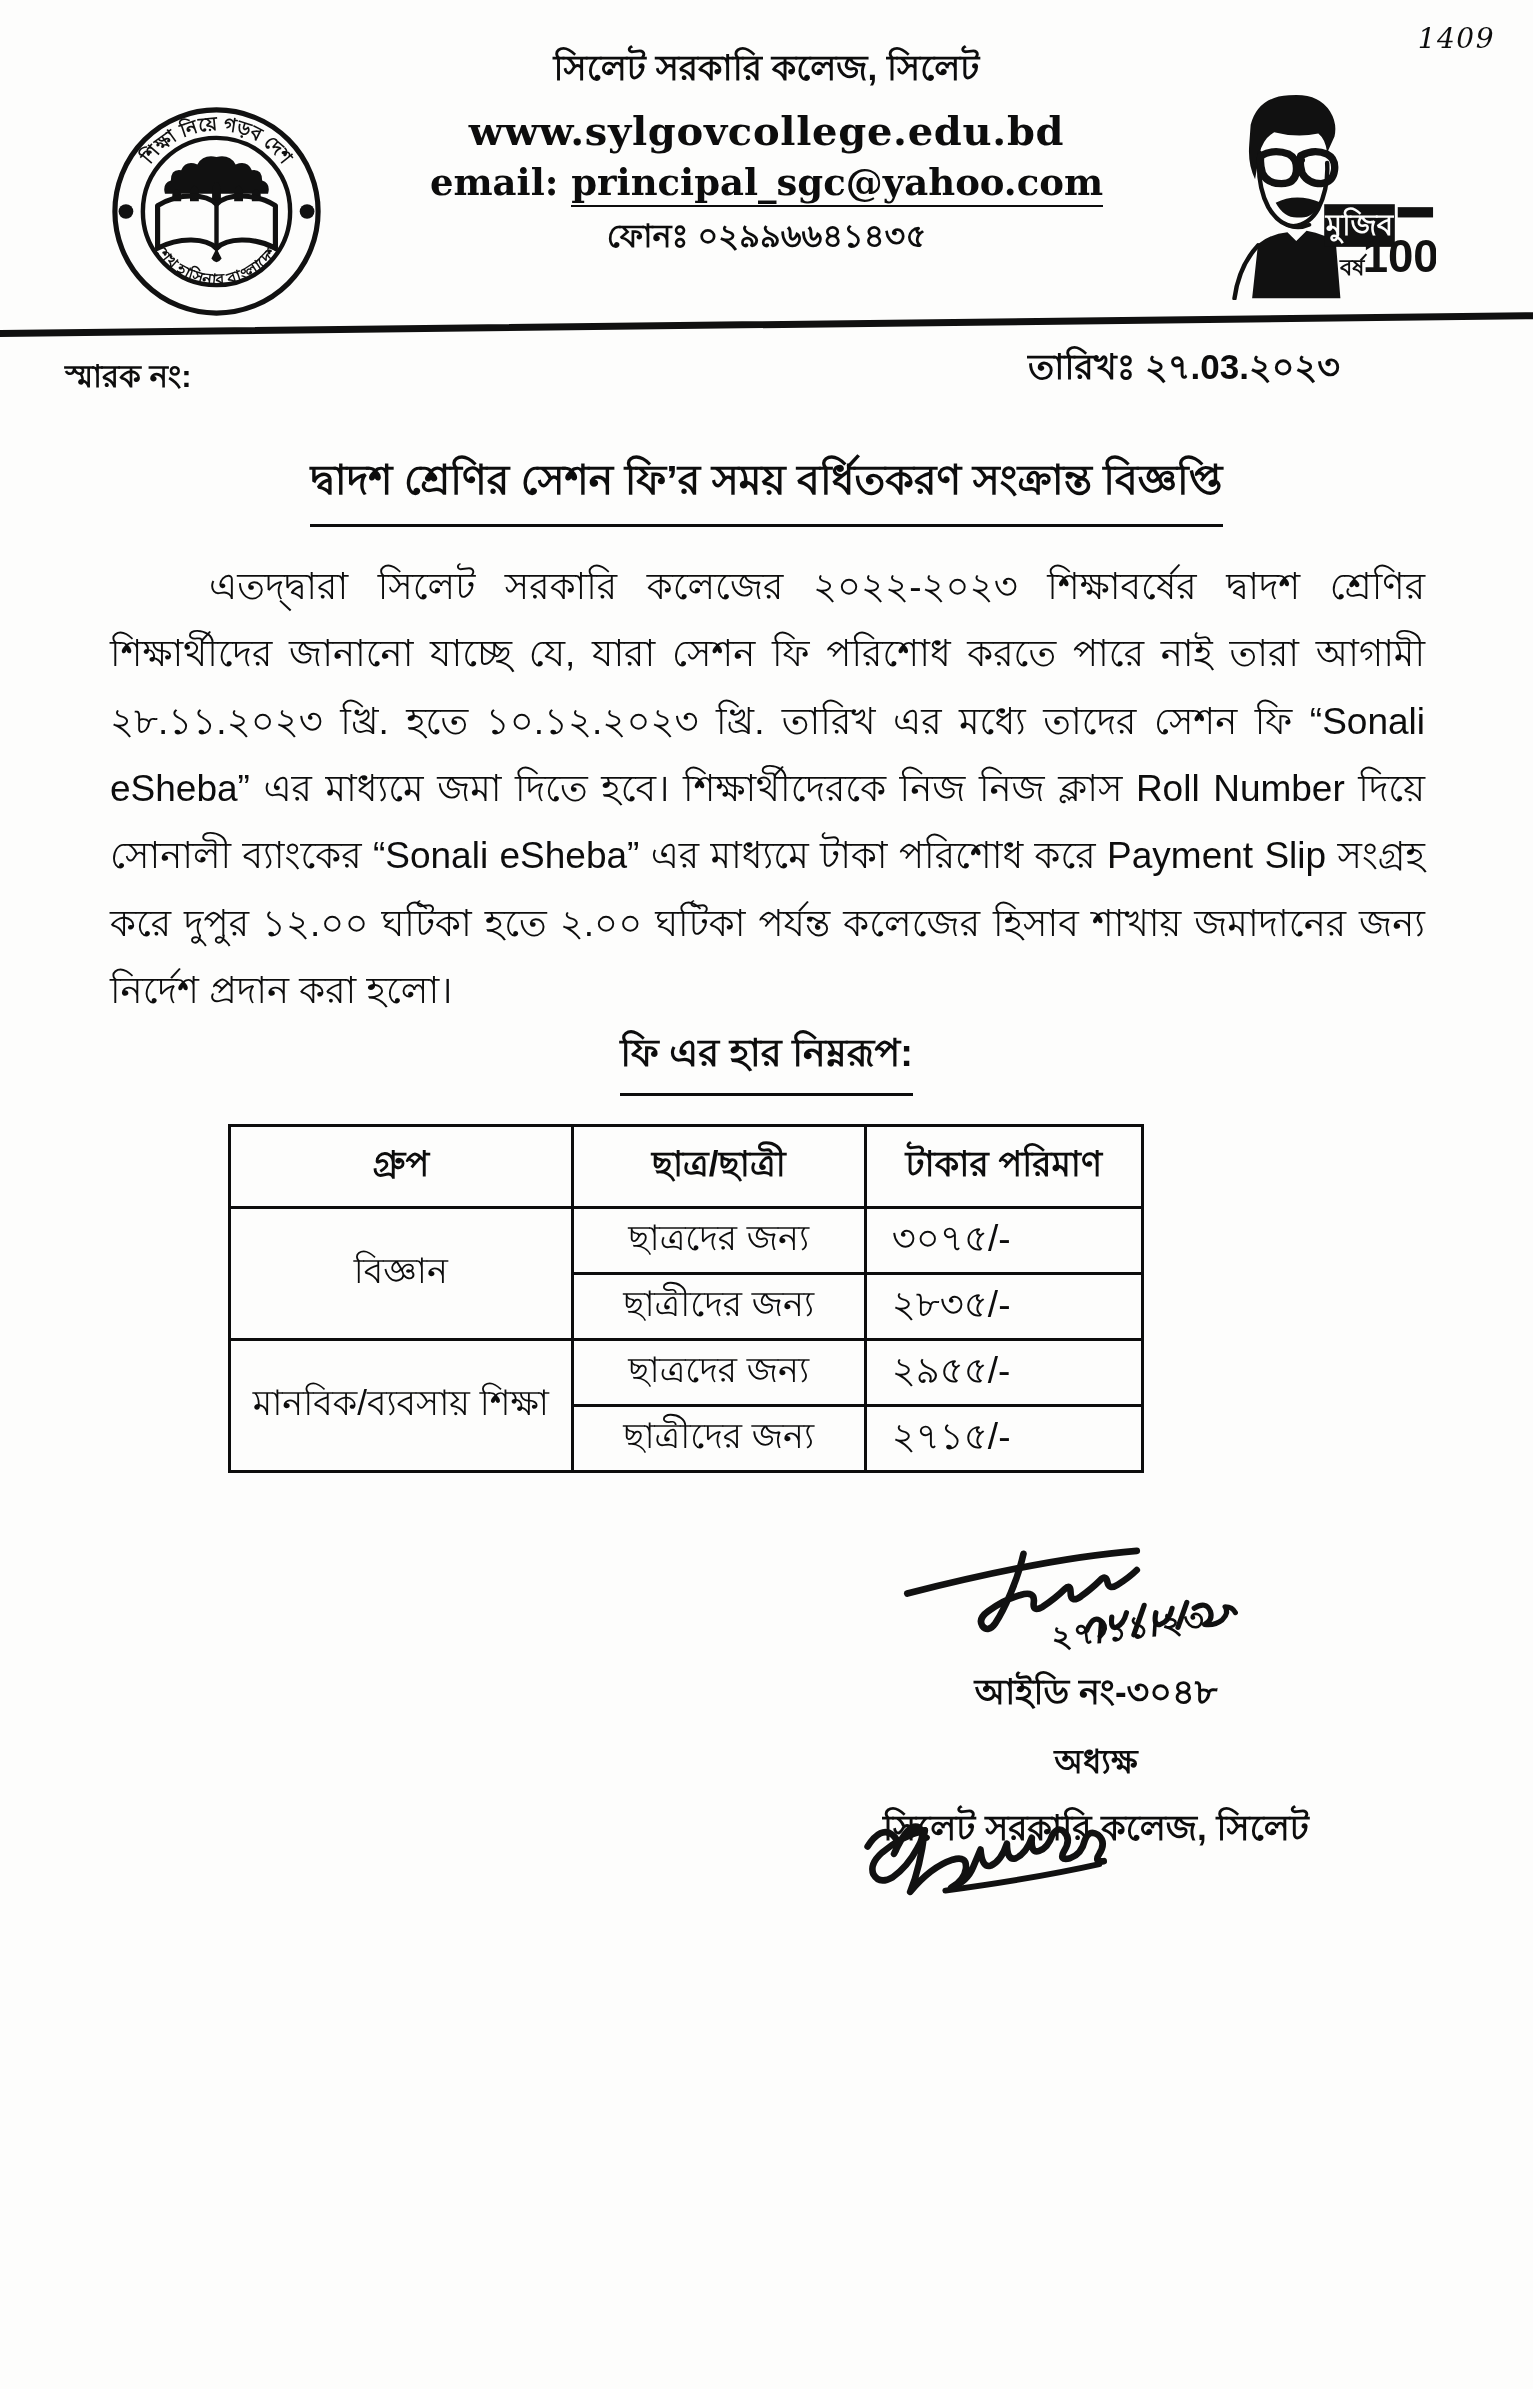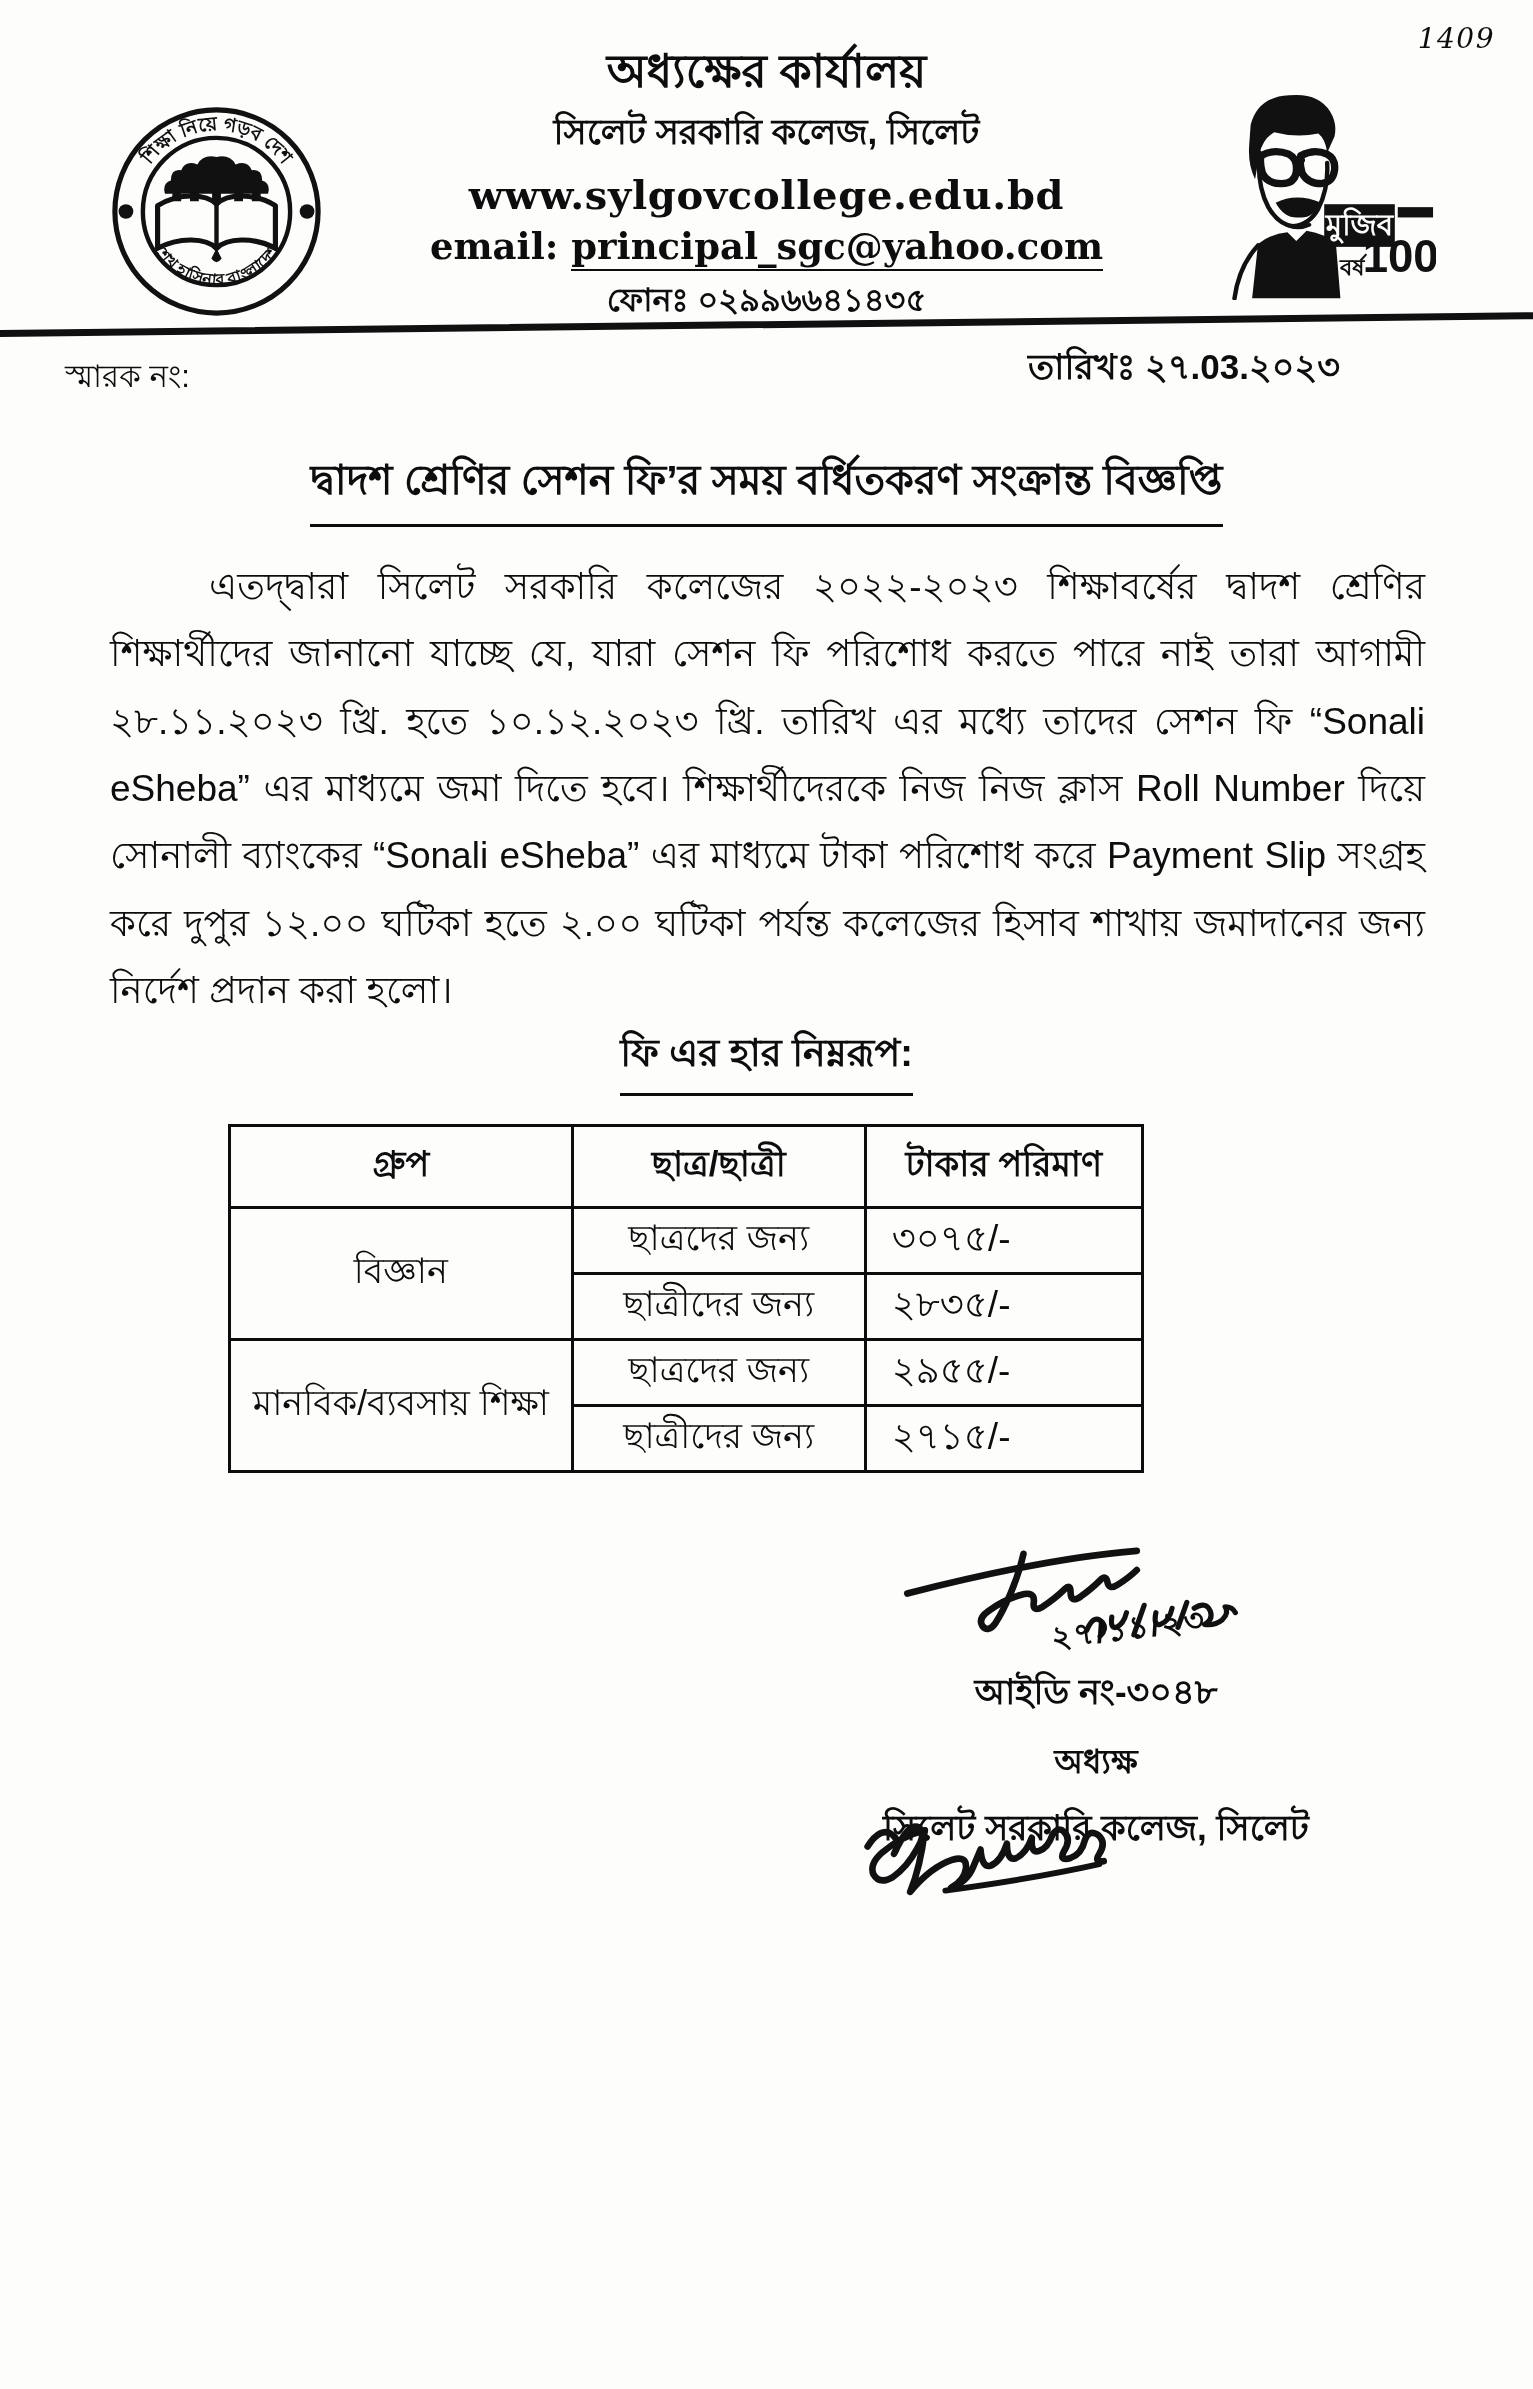--- a/index.html
+++ b/index.html
@@ -29,21 +29,21 @@
   .h-email { font-family:"DejaVu Serif", serif; font-size:37px; margin-top:5.9px; }
   .h-email .email-value { border-bottom:2.9px solid #0d0d0d; padding-bottom:1.5px; }
   .h-phone { font-size:32px; margin-top:7.4px; }
   
   .rule {
     position:absolute; left:-7.4px; top:330px; width:1552px; height:6.6px;
     background:#101010; transform:rotate(-0.66deg); transform-origin:left center;
     border-radius:2.9px;
   }
   
-  .memo-label { position:absolute; left:65px; top:352px; font-size:31px; font-weight:normal; }
+  .memo-label { position:absolute; left:65px; top:352px; font-size:31px; font-weight:bold; }
   .date-value { position:absolute; right:193px; top:340px; font-size:35px; font-weight:bold; }
   
   .title-wrap { position:absolute; left:0; top:448px; width:100%; text-align:center; }
   .title {
     display:inline-block; font-size:41px; font-weight:bold;
     border-bottom:3.7px solid #0d0d0d; padding-bottom:7.4px;
   }
   
   .body-text {
     position:absolute; left:110px; top:553px; width:1315px;
@@ -110,21 +110,20 @@
       <path fill="#111" d="M146 72 q-18 -4 -26 10 q-16 -6 -22 8 q-14 -2 -14 14 q-12 4 -8 18 l140 0 q4 -14 -8 -18 q0 -16 -14 -14 q-6 -14 -22 -8 q-8 -14 -26 -10 z"></path>
 
       <path fill="#111" d="M86 122 q6 -12 12 0 l0 10 -12 0 z M110 118 q6 -14 12 0 l0 14 -12 0 z M140 114 q6 -16 12 0 l0 18 -12 0 z M170 118 q6 -14 12 0 l0 14 -12 0 z M194 122 q6 -12 12 0 l0 10 -12 0 z"></path>
 
       <path class="ink" stroke-width="7" fill="#fdfdfc" d="M66 138 C 96 120 132 122 146 136 C 160 122 196 120 226 138 L 226 196 C 196 180 160 182 146 196 C 132 182 96 180 66 196 Z"></path>
       <line x1="146" y1="136" x2="146" y2="196" class="ink" stroke-width="6"></line>
       <path fill="#111" d="M146 196 l-7 14 q7 10 14 0 z"></path>
     </svg>
 
     <div class="header-text">
-      <div class="h-office">অধ্যক্ষের কার্যালয়</div>
       <div class="h-college">সিলেট সরকারি কলেজ, সিলেট</div>
       <div class="h-web">www.sylgovcollege.edu.bd</div>
       <div class="h-email">
         <span>email:</span>
         <span class="email-value">principal_sgc@yahoo.com</span>
       </div>
       <div class="h-phone">ফোনঃ ০২৯৯৬৬৪১৪৩৫</div>
     </div>
 
     <svg class="mujib" viewBox="0 0 310 300">

